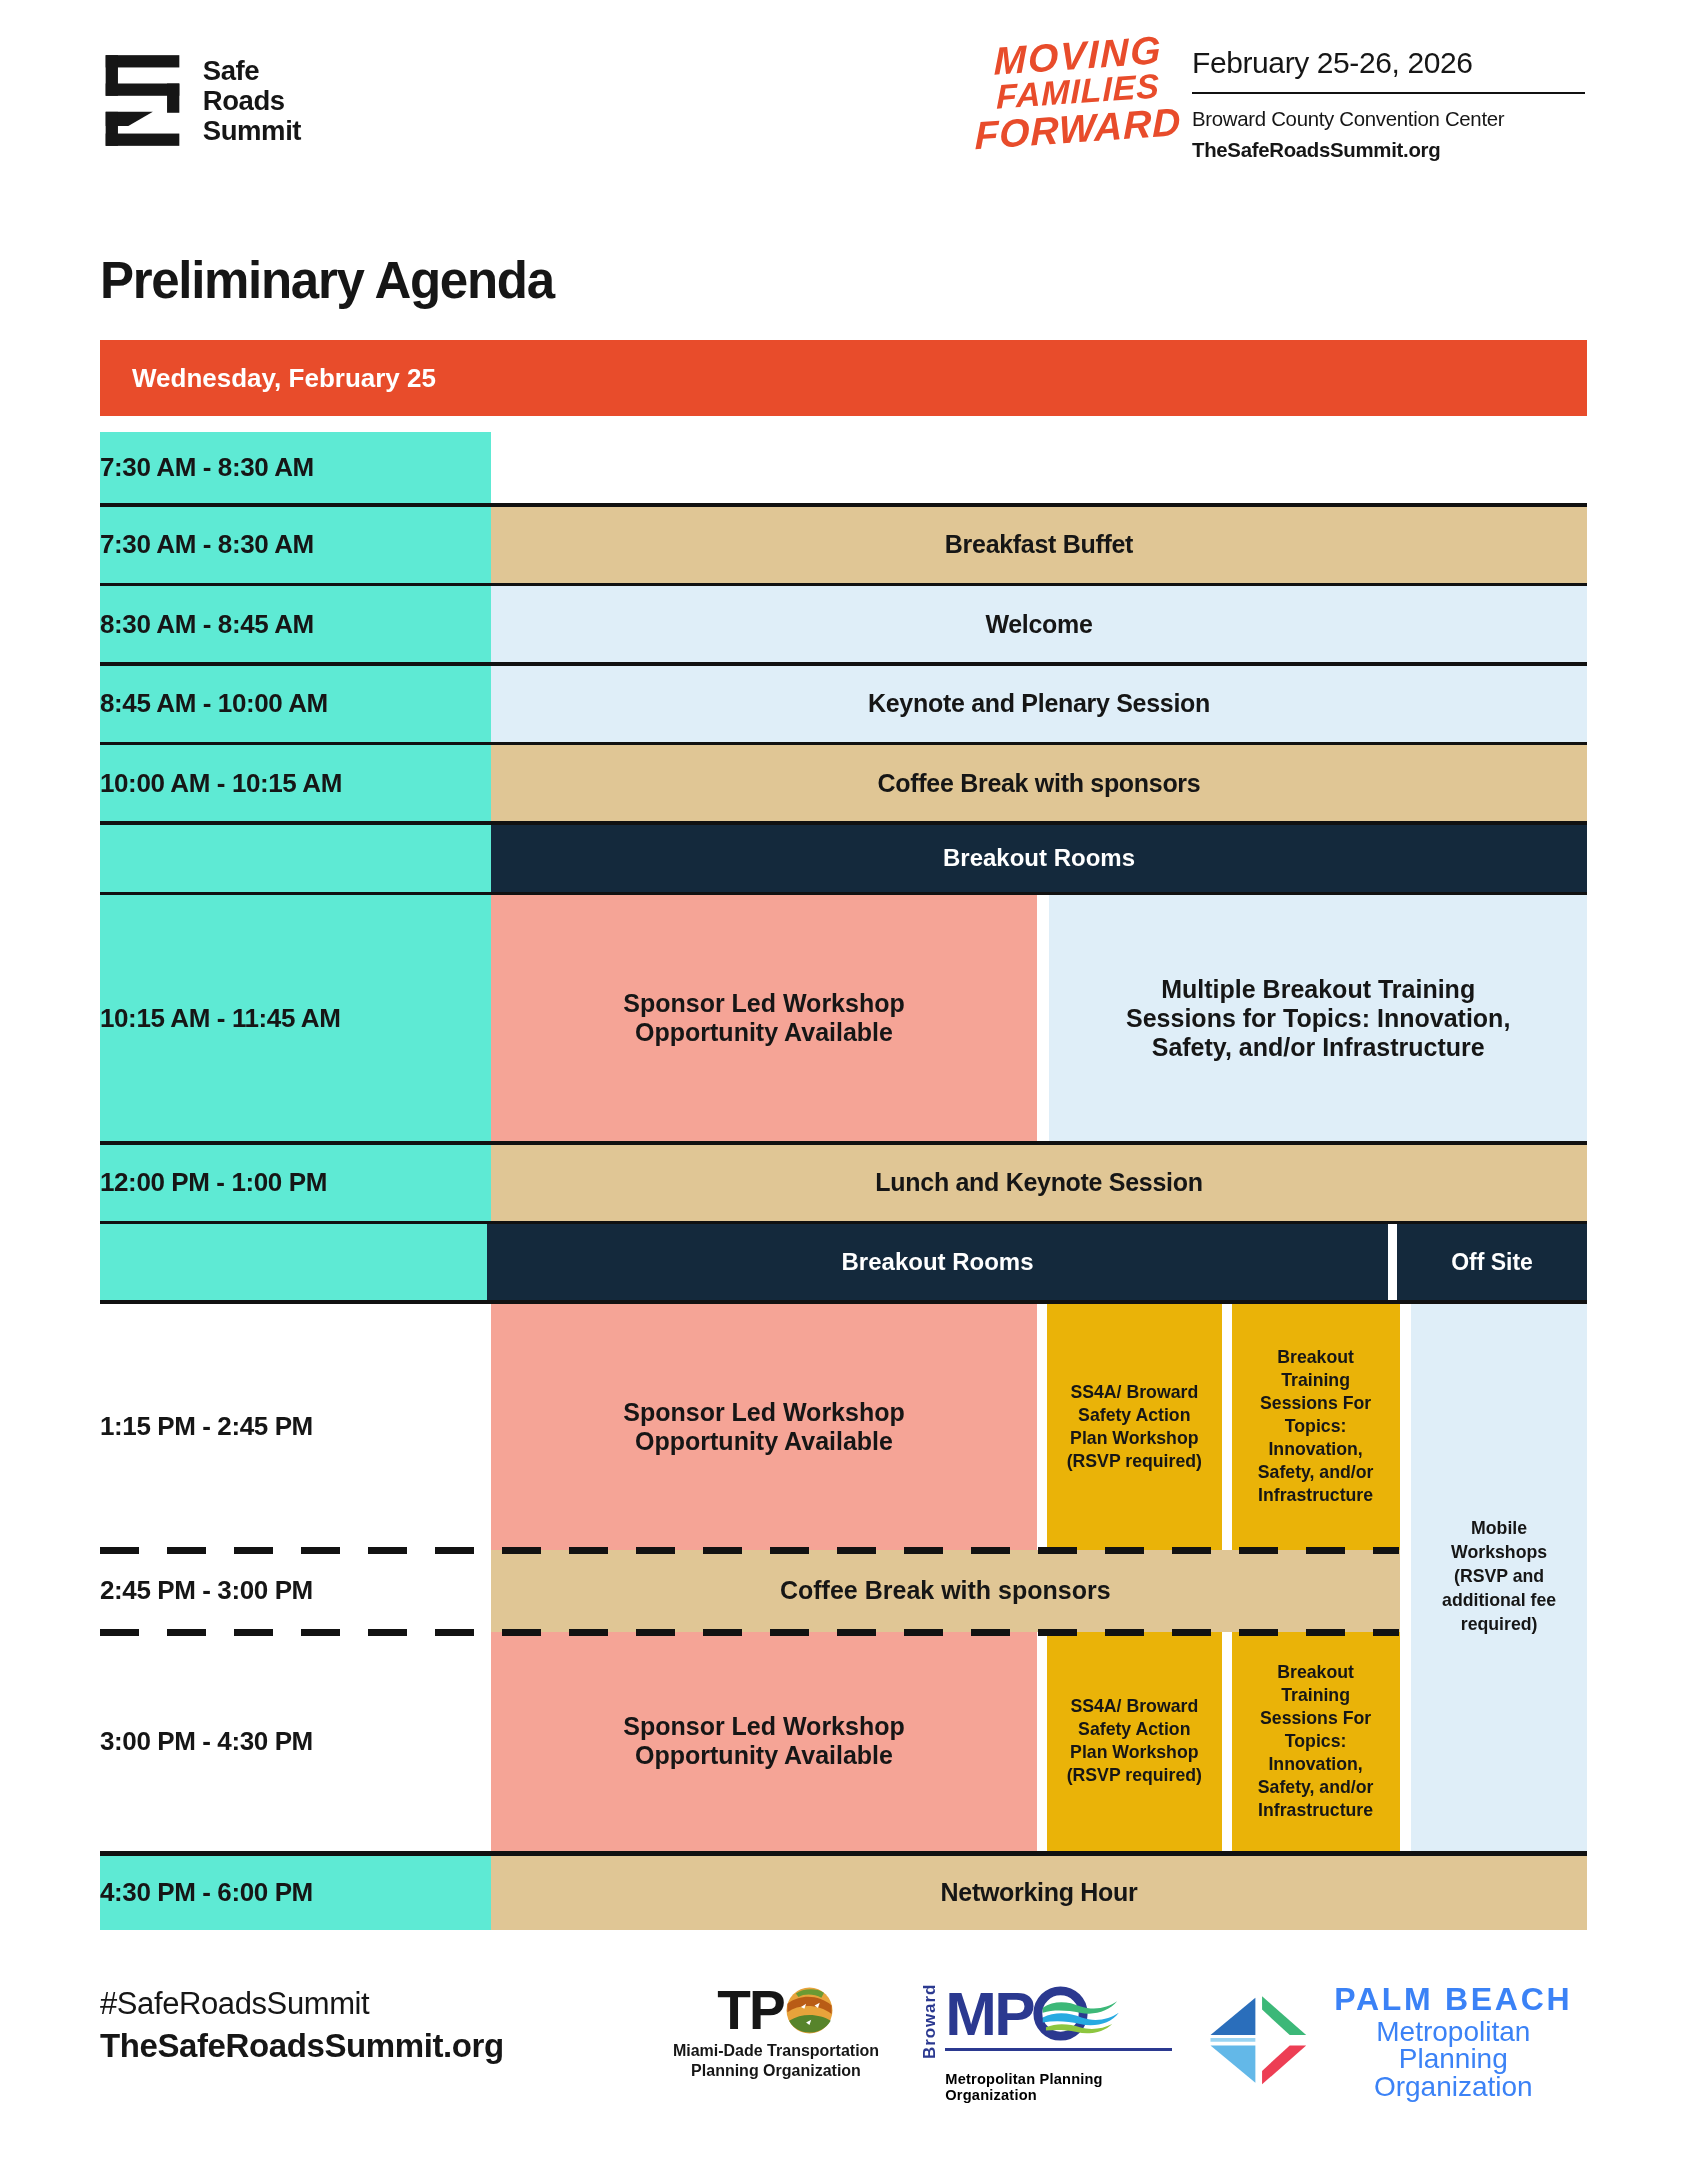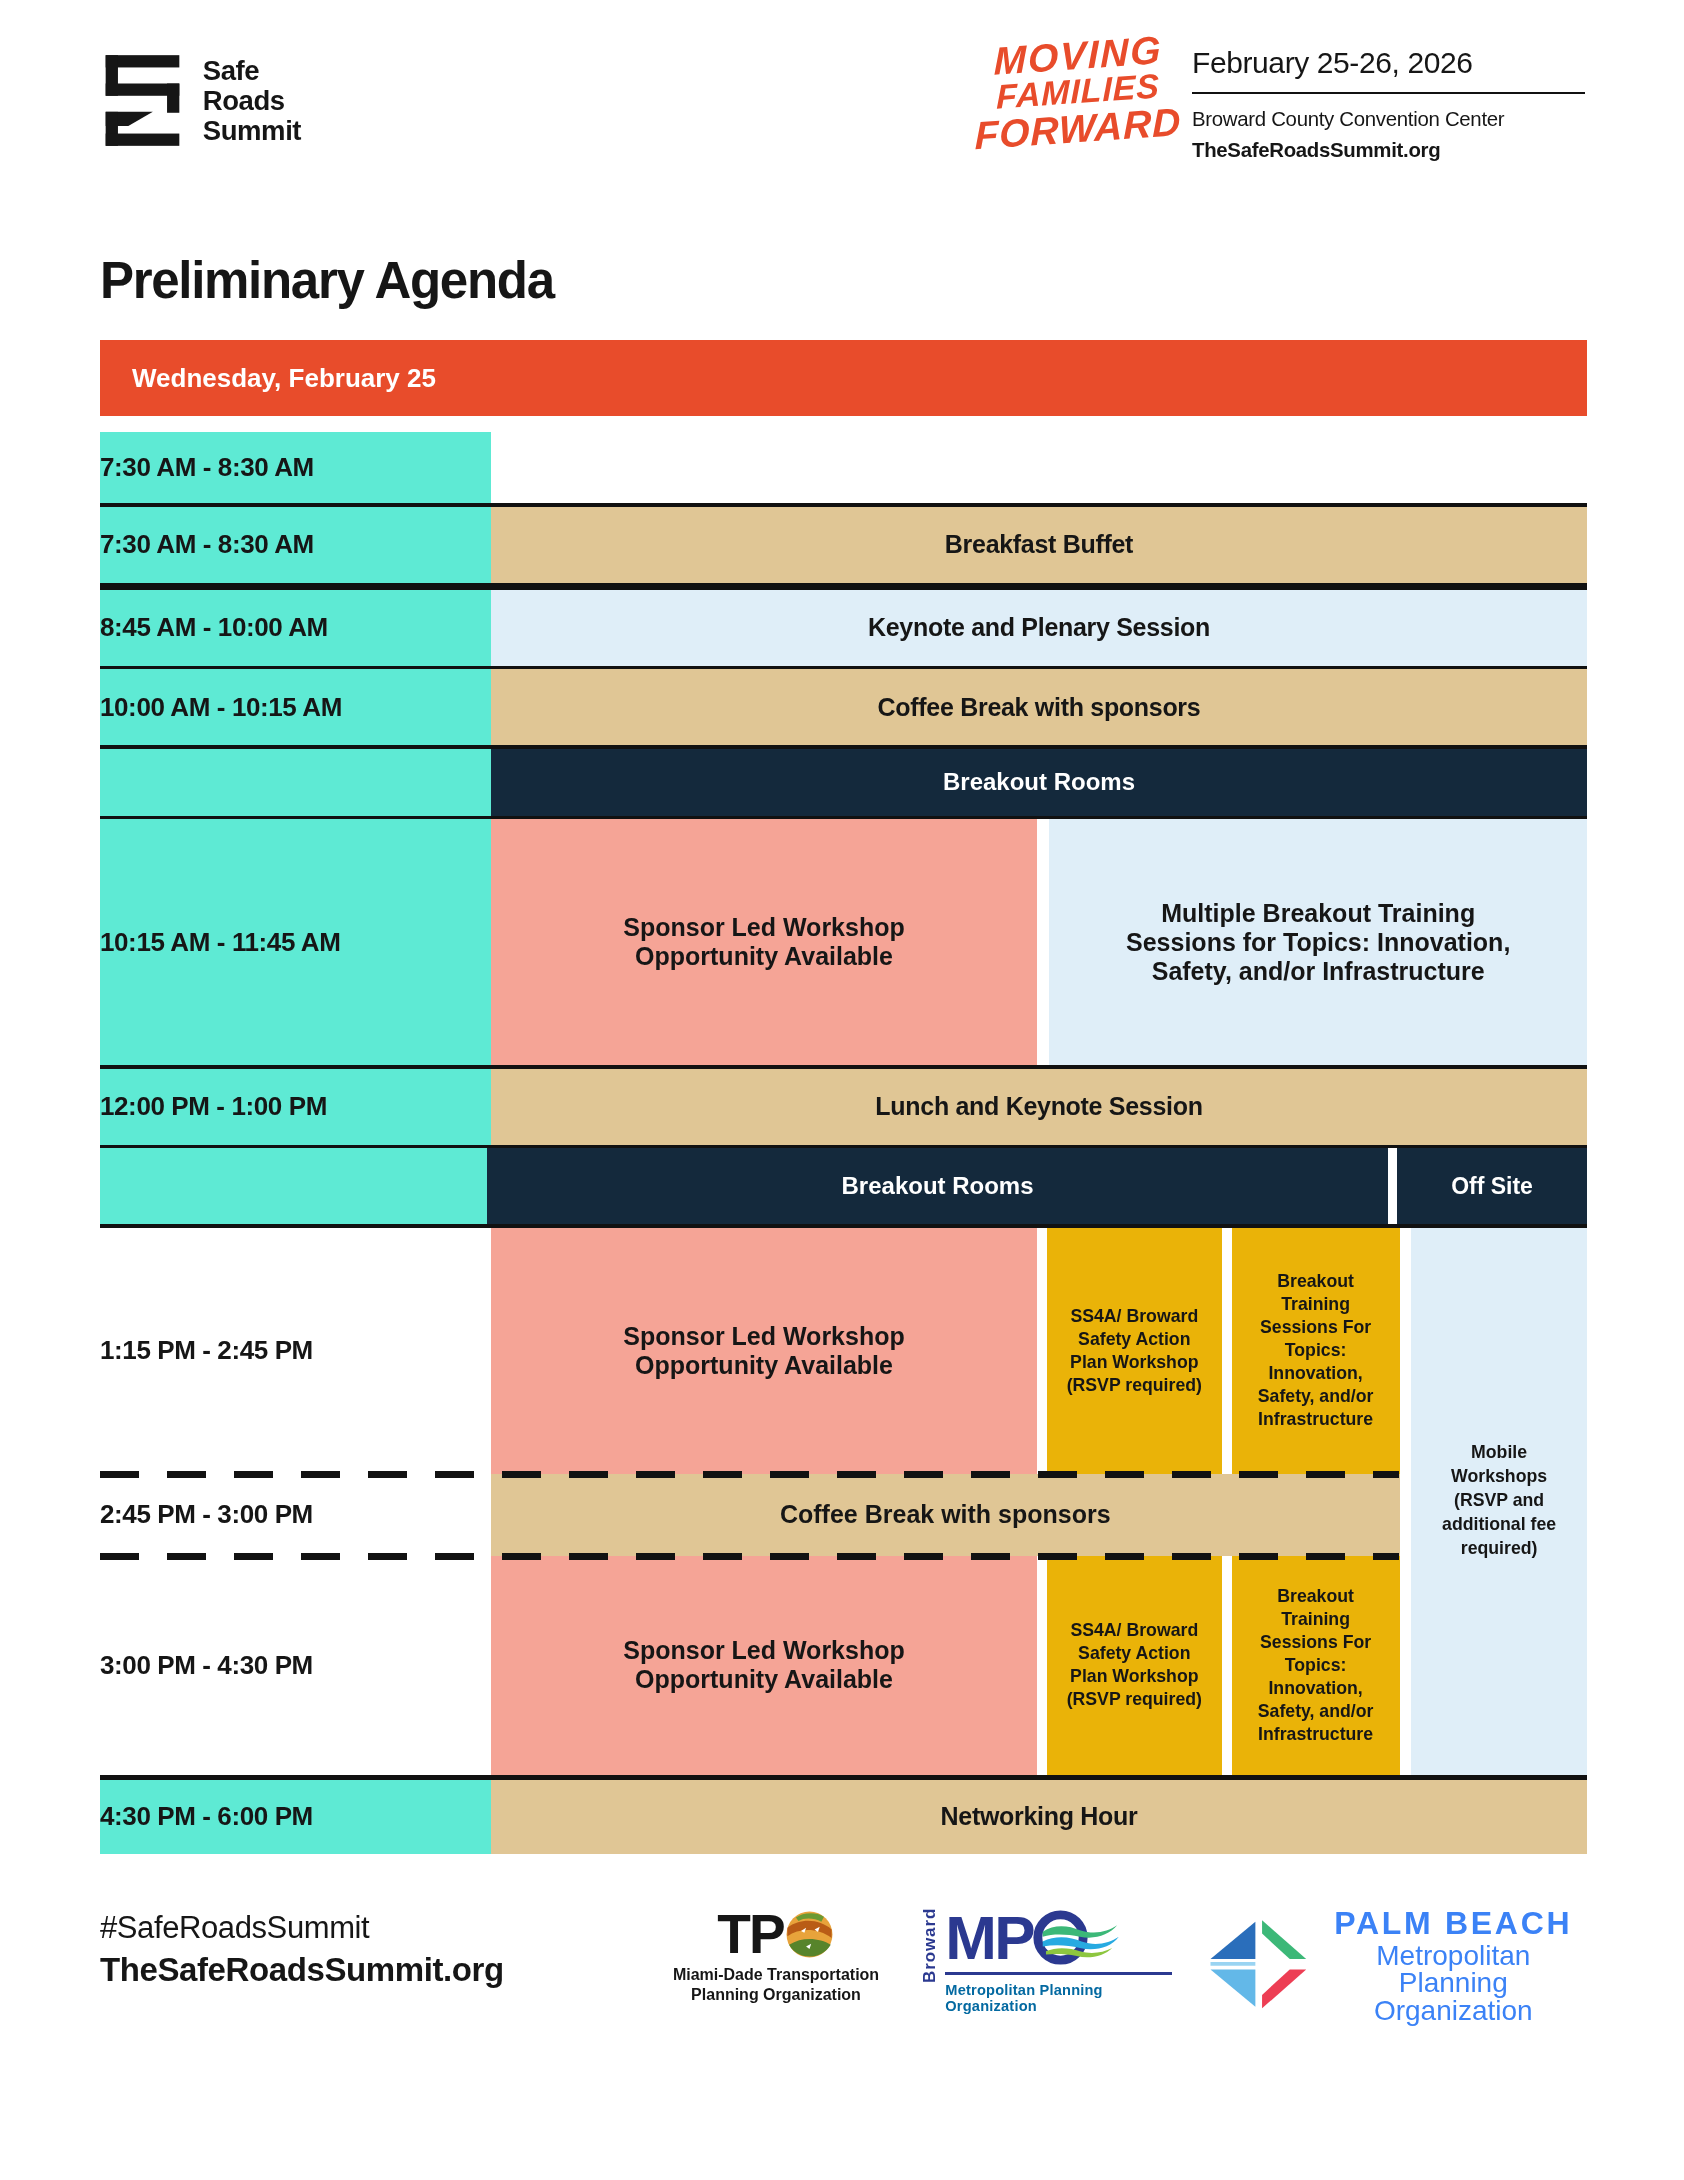--- a/index.html
+++ b/index.html
@@ -88,21 +88,21 @@
   .tpo-top{display:flex;align-items:center;justify-content:center;}
   .tpo-acronym{font-size:55px;font-weight:900;letter-spacing:-1.8px;line-height:1;}
   .tpo-caption{font-size:16px;font-weight:700;line-height:19.5px;margin-top:3.5px;}
   .broward-block{width:266px;display:flex;gap:5.3px;padding-top:1.8px;}
   .broward-vertical{writing-mode:vertical-rl;transform:rotate(180deg);font-size:17px;font-weight:700;
                     color:#2B3990;letter-spacing:0.9px;height:76px;}
   .broward-col{display:flex;flex-direction:column;}
   .broward-top{display:flex;align-items:center;}
   .broward-acronym{font-size:62px;font-weight:900;color:#2B3990;letter-spacing:-2.7px;line-height:1;}
   .broward-rule{width:227px;height:2.7px;background:#2B3990;margin-top:3.5px;}
-  .broward-sub{font-size:14.6px;font-weight:700;color:#0369a1;margin-top:7px;letter-spacing:0.2px;}
+  .broward-sub{font-size:14.6px;font-weight:700;color:#000000;margin-top:20px;letter-spacing:0.2px;}
   .palm-block{width:381px;display:flex;align-items:center;gap:8.9px;}
   .palm-text{text-align:center;color:#3b82f6;}
   .palm-title{font-size:32px;font-weight:800;letter-spacing:2.7px;}
   .palm-sub{font-size:28px;font-weight:400;line-height:27.5px;}
 </style>
 </head>
 <body>
 
 <div class="page">
   <div class="content">
@@ -150,20 +150,24 @@
         <div class="time-cell">7:30 AM - 8:30 AM</div>
       </div>
       <div class="sep"></div>
 
       <div class="row row-simple">
         <div class="time-cell">7:30 AM - 8:30 AM</div>
         <div class="session bg-tan">Breakfast Buffet</div>
       </div>
       <div class="sep"></div>
 
+      <div class="row row-simple">
+        <div class="time-cell">8:30 AM - 8:45 AM</div>
+        <div class="session bg-blue">Welcome</div>
+      </div>
       <div class="sep"></div>
 
       <div class="row row-simple">
         <div class="time-cell">8:45 AM - 10:00 AM</div>
         <div class="session bg-blue">Keynote and Plenary Session</div>
       </div>
       <div class="sep"></div>
 
       <div class="row row-simple">
         <div class="time-cell">10:00 AM - 10:15 AM</div>

